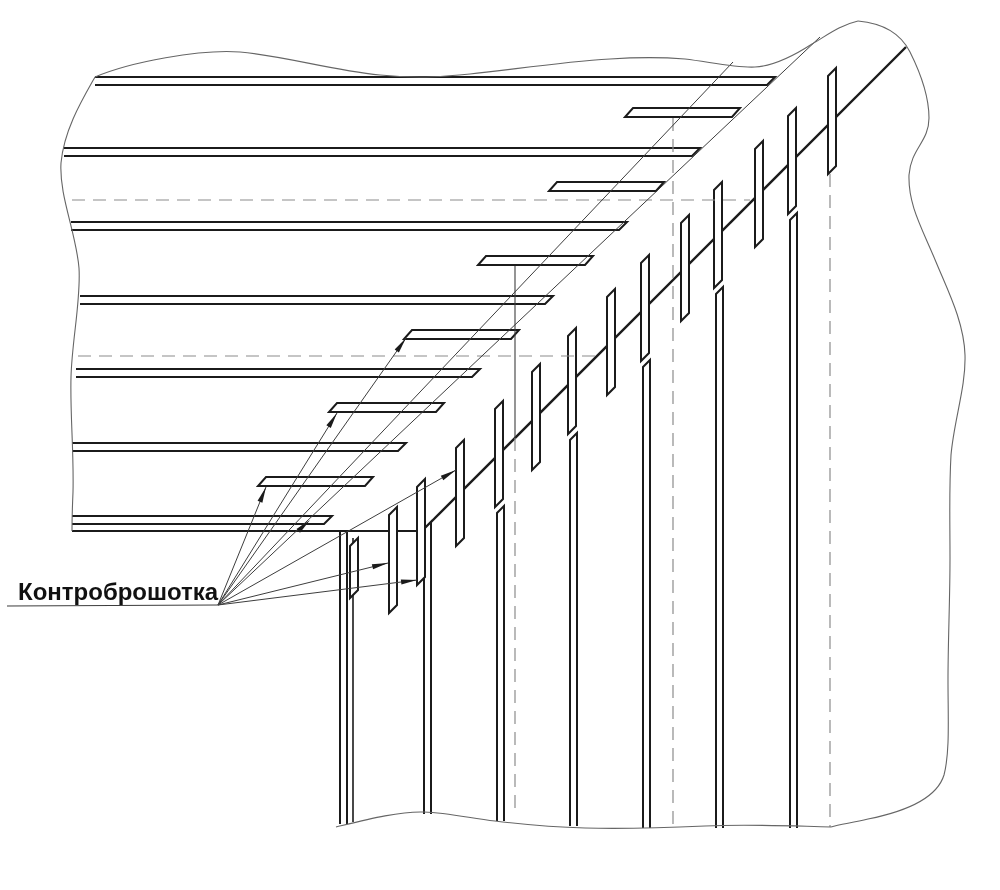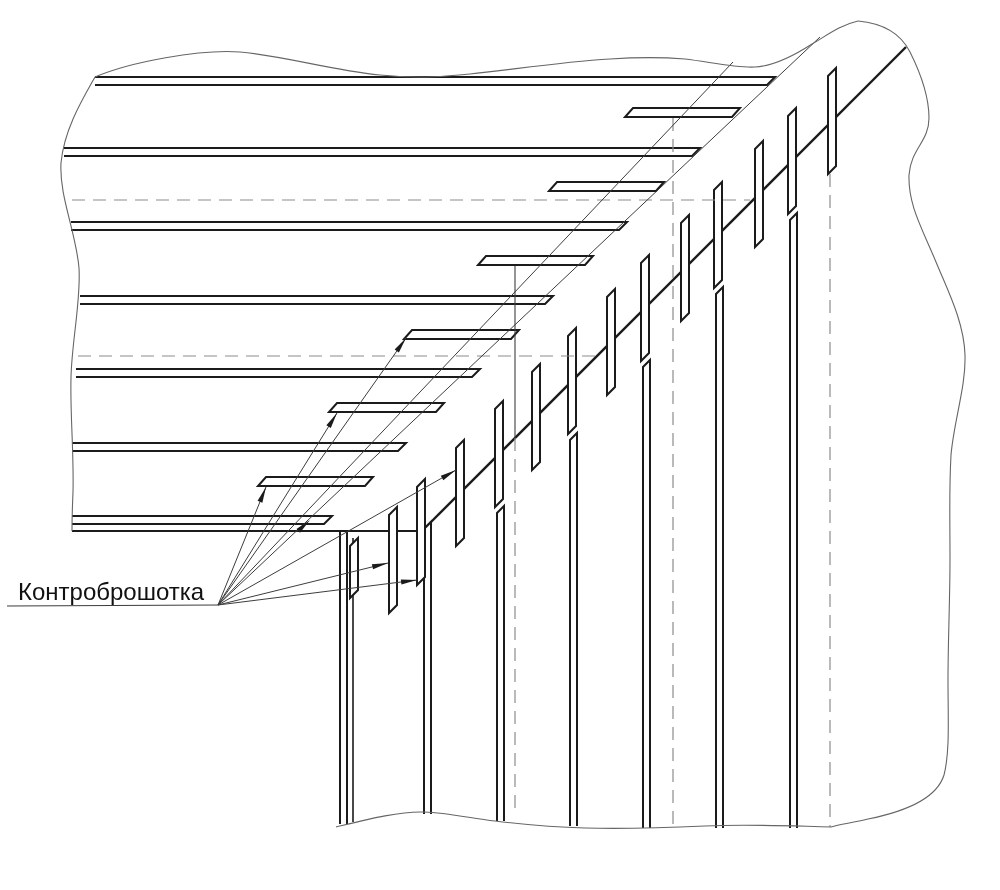--- a/index.html
+++ b/index.html
@@ -1,17 +1,17 @@
 <!DOCTYPE html>
 <html><head>
 <meta charset="utf-8">
 <style>
   html,body{margin:0;padding:0;background:#ffffff;}
   body{font-family:"Liberation Sans", sans-serif;}
-  #stage{position:relative;width:1000px;height:890px;background:#ffffff;overflow:hidden;}
+  #stage{position:relative;width:1000px;height:890px;background:#ffffff;overflow:hidden;font-weight:bold;}
   svg{display:block;}
   text{font-family:"Liberation Sans", sans-serif;fill:#111111;}
 </style>
 </head>
 <body>
 
 <div id="stage">
   <svg id="canvas" width="1000" height="890" viewBox="0 0 1000 890">
     <g id="layers">
         <line x1="424" y1="529" x2="906" y2="47" stroke="#1b1b1b" stroke-width="2.4" fill="none"></line>

